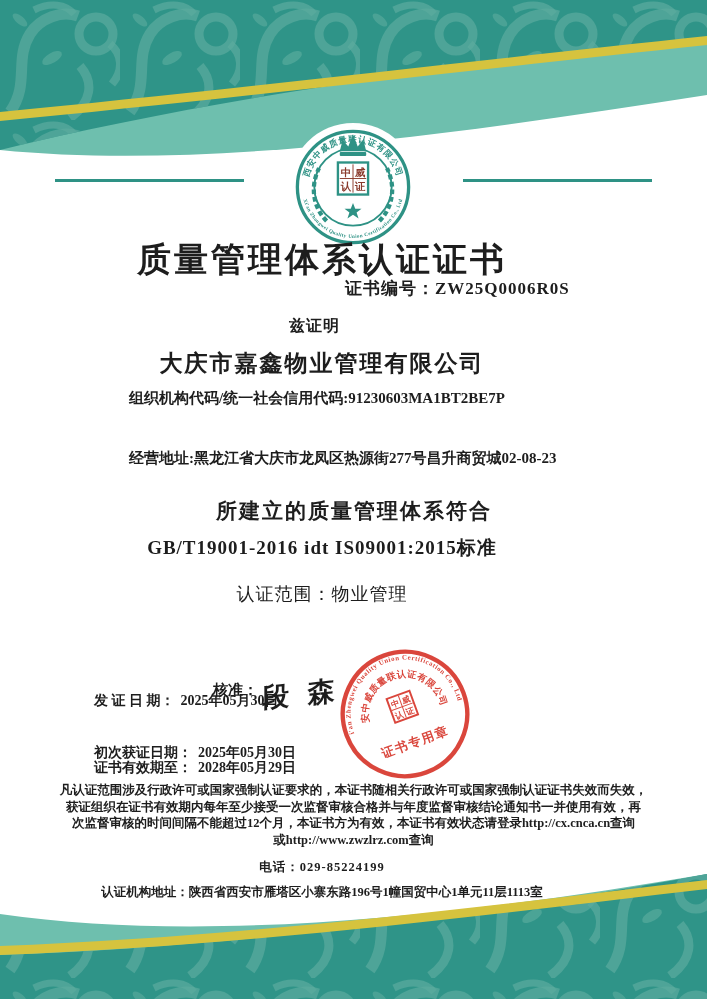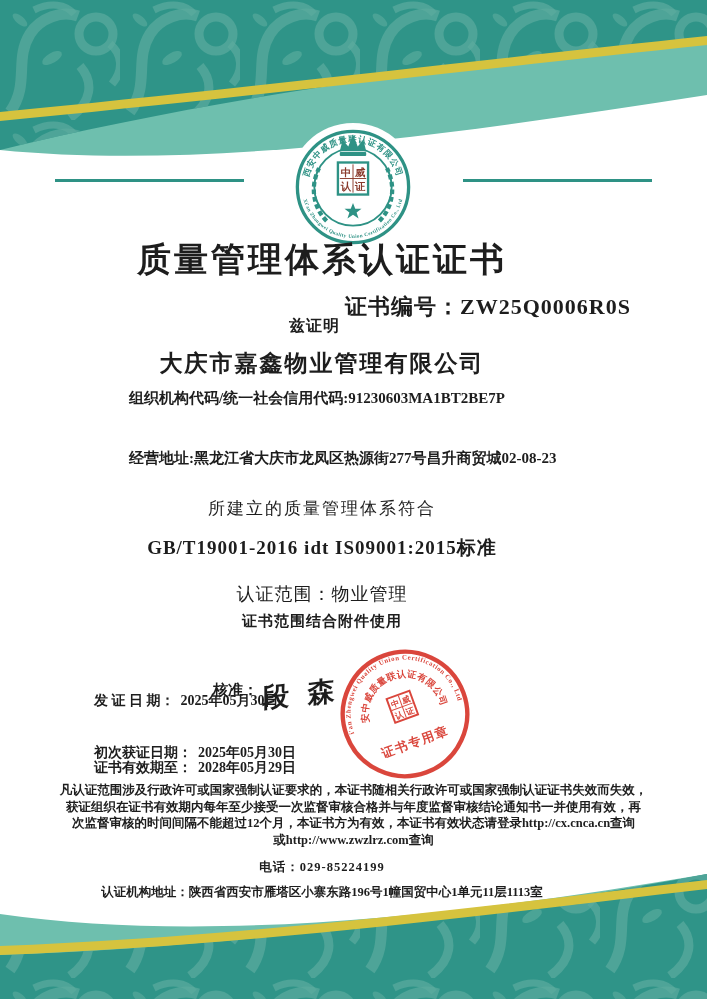--- a/index.html
+++ b/index.html
@@ -6,25 +6,25 @@
   .page{
     position:relative;width:707px;height:999px;background:#ffffff;overflow:hidden;
     font-family:"Liberation Serif","DejaVu Serif",serif;color:#1d1d1d;
   }
   .abs{position:absolute;}
   .deco{position:absolute;left:0;width:707px;z-index:1;pointer-events:none;}
   .content{z-index:3;}
   .center{left:0;width:644px;text-align:center;}
   .divider{position:absolute;top:179px;height:3px;background:#2e9285;z-index:3;}
   .title{top:237px;font-size:34px;font-weight:bold;letter-spacing:3px;}
-  .certno{left:345px;top:292px;font-size:22px;font-weight:bold;letter-spacing:1px;}
+  .certno{left:345px;top:277px;font-size:17px;font-weight:bold;letter-spacing:1px;}
   .intro{left:289px;top:316px;font-size:16px;font-weight:bold;letter-spacing:1px;}
   .company{top:348px;font-size:23px;font-weight:bold;letter-spacing:2px;}
   .infoline{left:129px;font-size:15px;font-weight:bold;}
-  .st1{top:497px;font-size:17px;font-weight:normal;letter-spacing:2px;}
+  .st1{top:497px;font-size:21px;font-weight:bold;letter-spacing:2px;margin-left:32px;}
   .st2{top:535px;font-size:19px;font-weight:bold;letter-spacing:1px;}
   .scope{top:582px;font-size:18px;font-weight:normal;letter-spacing:1px;}
   .scopenote{top:612px;font-size:15px;font-weight:bold;letter-spacing:1px;}
   .approve{left:213px;top:676px;white-space:nowrap;}
   .approve .lab{font-size:15px;font-weight:bold;vertical-align:8px;}
   .approve .sig{display:inline-block;font-size:27px;font-weight:bold;transform:rotate(-6deg) skewX(-6deg);letter-spacing:6px;margin-left:4px;}
   .daterow{left:94px;font-size:14px;font-weight:bold;white-space:nowrap;}
   .daterow .val{margin-left:6px;}
   .footnote{left:48px;top:782px;width:611px;text-align:center;font-size:12.5px;font-weight:bold;line-height:16.5px;}
   .agency{top:842px;font-size:12.5px;font-weight:bold;margin-top:42px;}
@@ -120,21 +120,20 @@
 
   <div class="abs content infoline" style="top:389px;">组织机构代码/统一社会信用代码:91230603MA1BT2BE7P</div>
   <div class="abs content infoline" style="top:449px;">经营地址:黑龙江省大庆市龙凤区热源街277号昌升商贸城02-08-23</div>
 
   <div class="abs content center st1">所建立的质量管理体系符合</div>
   <div class="abs content center st2">GB/T19001-2016 idt IS09001:2015标准</div>
 
   <div class="abs content center scope">
     <span>认证范围：</span><span>物业管理</span>
   </div>
-  <div class="abs content center scopenote">证书范围结合附件使用</div>
 
   <div class="abs content approve">
     <span class="lab">核准：</span><span class="sig">段 森</span>
   </div>
 
   <div class="abs content daterow" style="top:708px;margin-top:36px;">
     <span>初次获证日期：</span><span class="val">2025年05月30日</span>
   </div>
   <div class="abs content daterow" style="top:692px;">
     <span>发 证 日 期：</span><span class="val">2025年05月30日</span>

